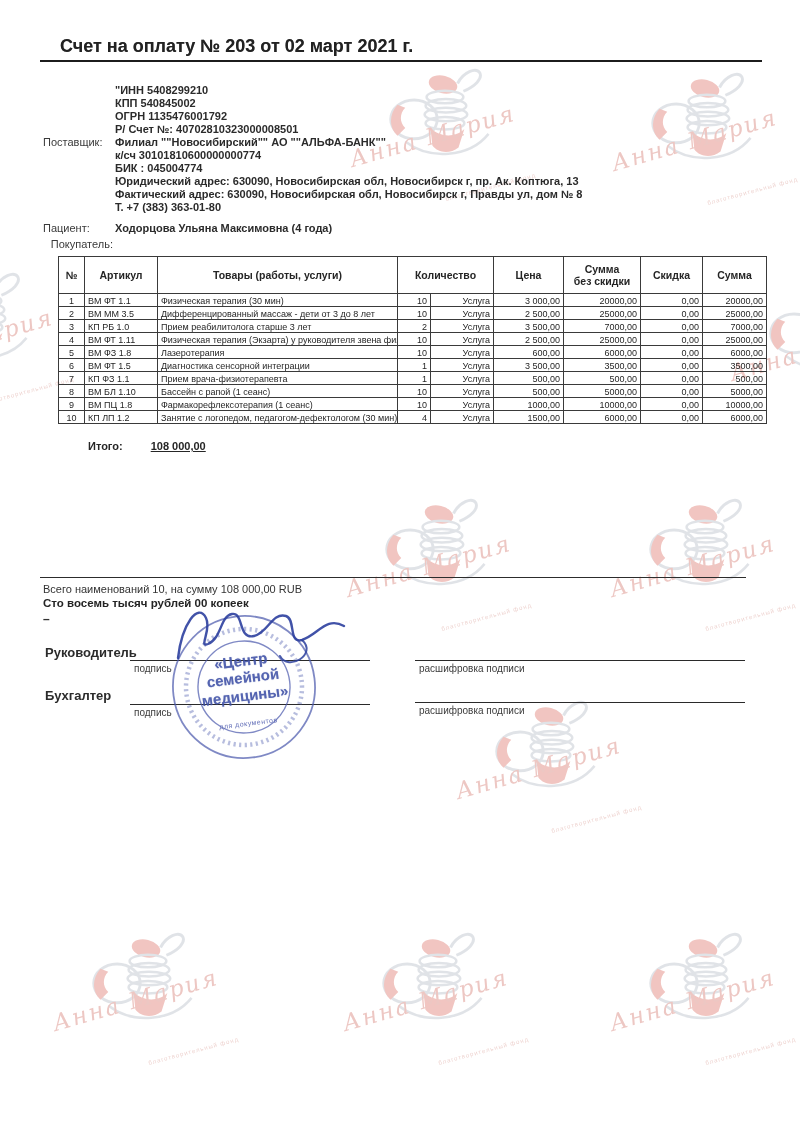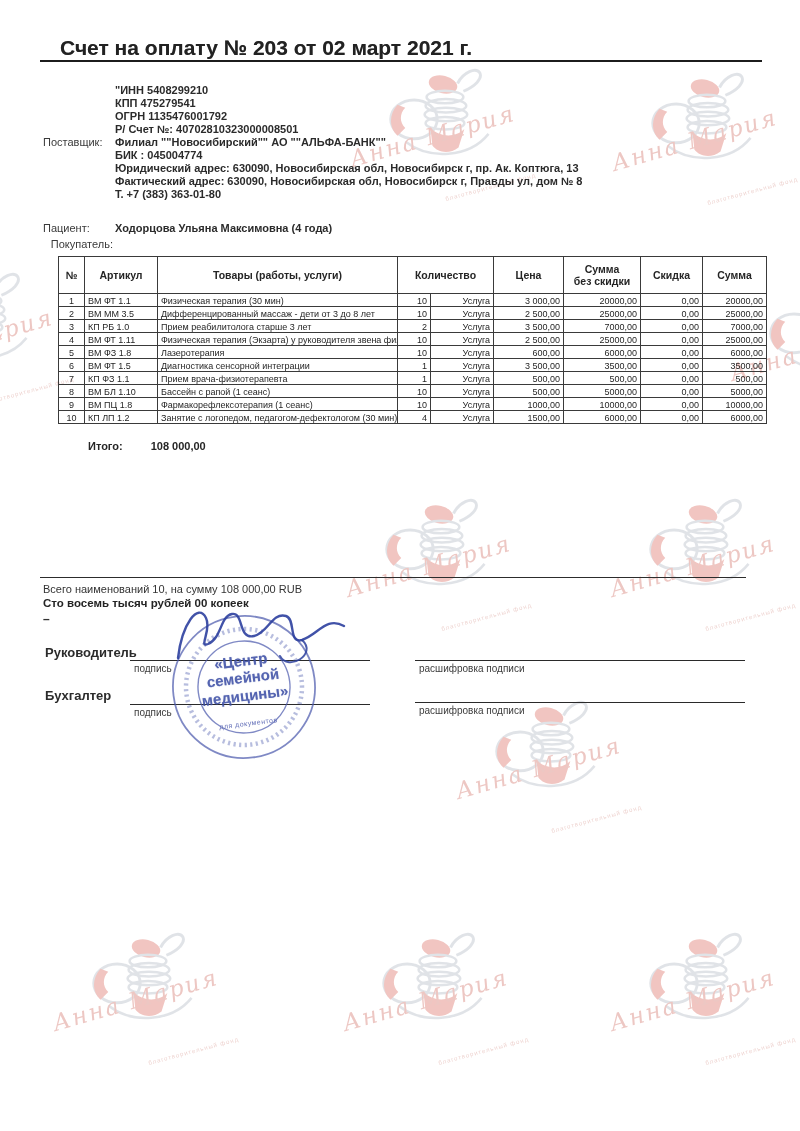--- a/index.html
+++ b/index.html
@@ -19,21 +19,21 @@
     font-style:italic;font-size:23px;color:#dc9189;
     transform:rotate(-16deg);transform-origin:left bottom;letter-spacing:2px;
   }
   .wm .wm-sub{
     position:absolute;left:92px;top:116px;font-size:6px;color:#dca49d;
     letter-spacing:1px;transform:rotate(-15deg);white-space:nowrap;
   }
   
   .content{position:absolute;inset:0;z-index:1;}
   .title{
-    position:absolute;left:60px;top:36px;font-size:21px;font-weight:bold;color:#222;
+    position:absolute;left:60px;top:36px;font-size:18px;font-weight:bold;color:#222;
     text-shadow:0 0 .5px rgba(0,0,0,.4);
   }
   .rule-top{position:absolute;left:40px;top:60px;width:722px;border-top:2.5px solid #1c1c1c;}
   .info{position:absolute;left:0;top:84px;width:760px;font-size:11px;}
   .info-row{position:relative;height:13px;line-height:13px;}
   .info-label{position:absolute;left:43px;width:70px;color:#3a3a3a;}
   .info-value{position:absolute;left:115px;font-weight:bold;color:#2b2b2b;white-space:nowrap;}
   .party{position:absolute;font-size:11px;}
   .party .info-label{left:43px;}
   .party .info-value{left:115px;}
@@ -50,21 +50,21 @@
     height:32px;color:#252525;
   }
   table.inv td{
     font-size:9px;padding:0 3px;height:12px;line-height:1.15;
     vertical-align:bottom;white-space:nowrap;overflow:hidden;color:#262626;
   }
   td.c-num{text-align:center;}
   td.c-goods{white-space:normal;vertical-align:top;margin-left:16px;}
   td.c-r{text-align:right;}
   .total-line{position:absolute;left:88px;top:440px;font-size:11px;font-weight:bold;color:#262626;}
-  .total-line .tv{margin-left:28px;}
+  .total-line .tv{margin-left:28px;text-decoration:underline;}
   
   .rule-footer{position:absolute;left:40px;top:577px;width:706px;border-top:1.5px solid #2c2c2c;}
   .sum-line1{position:absolute;left:43px;top:583px;font-size:11px;color:#333;}
   .sum-line2{position:absolute;left:43px;top:597px;font-size:11.5px;font-weight:bold;color:#242424;}
   .dash{position:absolute;left:43px;top:612px;font-size:12px;font-weight:bold;color:#333;}
   .sig-label{position:absolute;font-size:13px;font-weight:bold;color:#2b2b2b;}
   .sig-line{position:absolute;border-top:1.3px solid #2a2a2a;}
   .sig-cap{position:absolute;font-size:10px;color:#3c3c3c;}
   
   .stamp{position:absolute;left:160px;top:608px;width:168px;height:158px;z-index:3;
@@ -181,38 +181,42 @@
 
     <div class="info">
 
         <div class="info-row">
           <span class="info-label"></span>
           <span class="info-value">"ИНН 5408299210</span>
         </div>
 
         <div class="info-row">
           <span class="info-label"></span>
-          <span class="info-value">КПП 475279541</span>
+          <span class="info-value">КПП 540845002</span>
         </div>
 
         <div class="info-row">
           <span class="info-label"></span>
           <span class="info-value">ОГРН 1135476001792</span>
         </div>
 
         <div class="info-row">
           <span class="info-label"></span>
           <span class="info-value">Р/ Счет №: 40702810323000008501</span>
         </div>
 
         <div class="info-row">
           <span class="info-label">Поставщик:</span>
           <span class="info-value">Филиал ""Новосибирский"" АО ""АЛЬФА-БАНК""</span>
         </div>
 
+        <div class="info-row">
+          <span class="info-label"></span>
+          <span class="info-value">к/сч 30101810600000000774</span>
+        </div>
 
         <div class="info-row">
           <span class="info-label"></span>
           <span class="info-value">БИК : 045004774</span>
         </div>
 
         <div class="info-row">
           <span class="info-label"></span>
           <span class="info-value">Юридический адрес: 630090, Новосибирская обл, Новосибирск г, пр. Ак. Коптюга, 13</span>
         </div>

